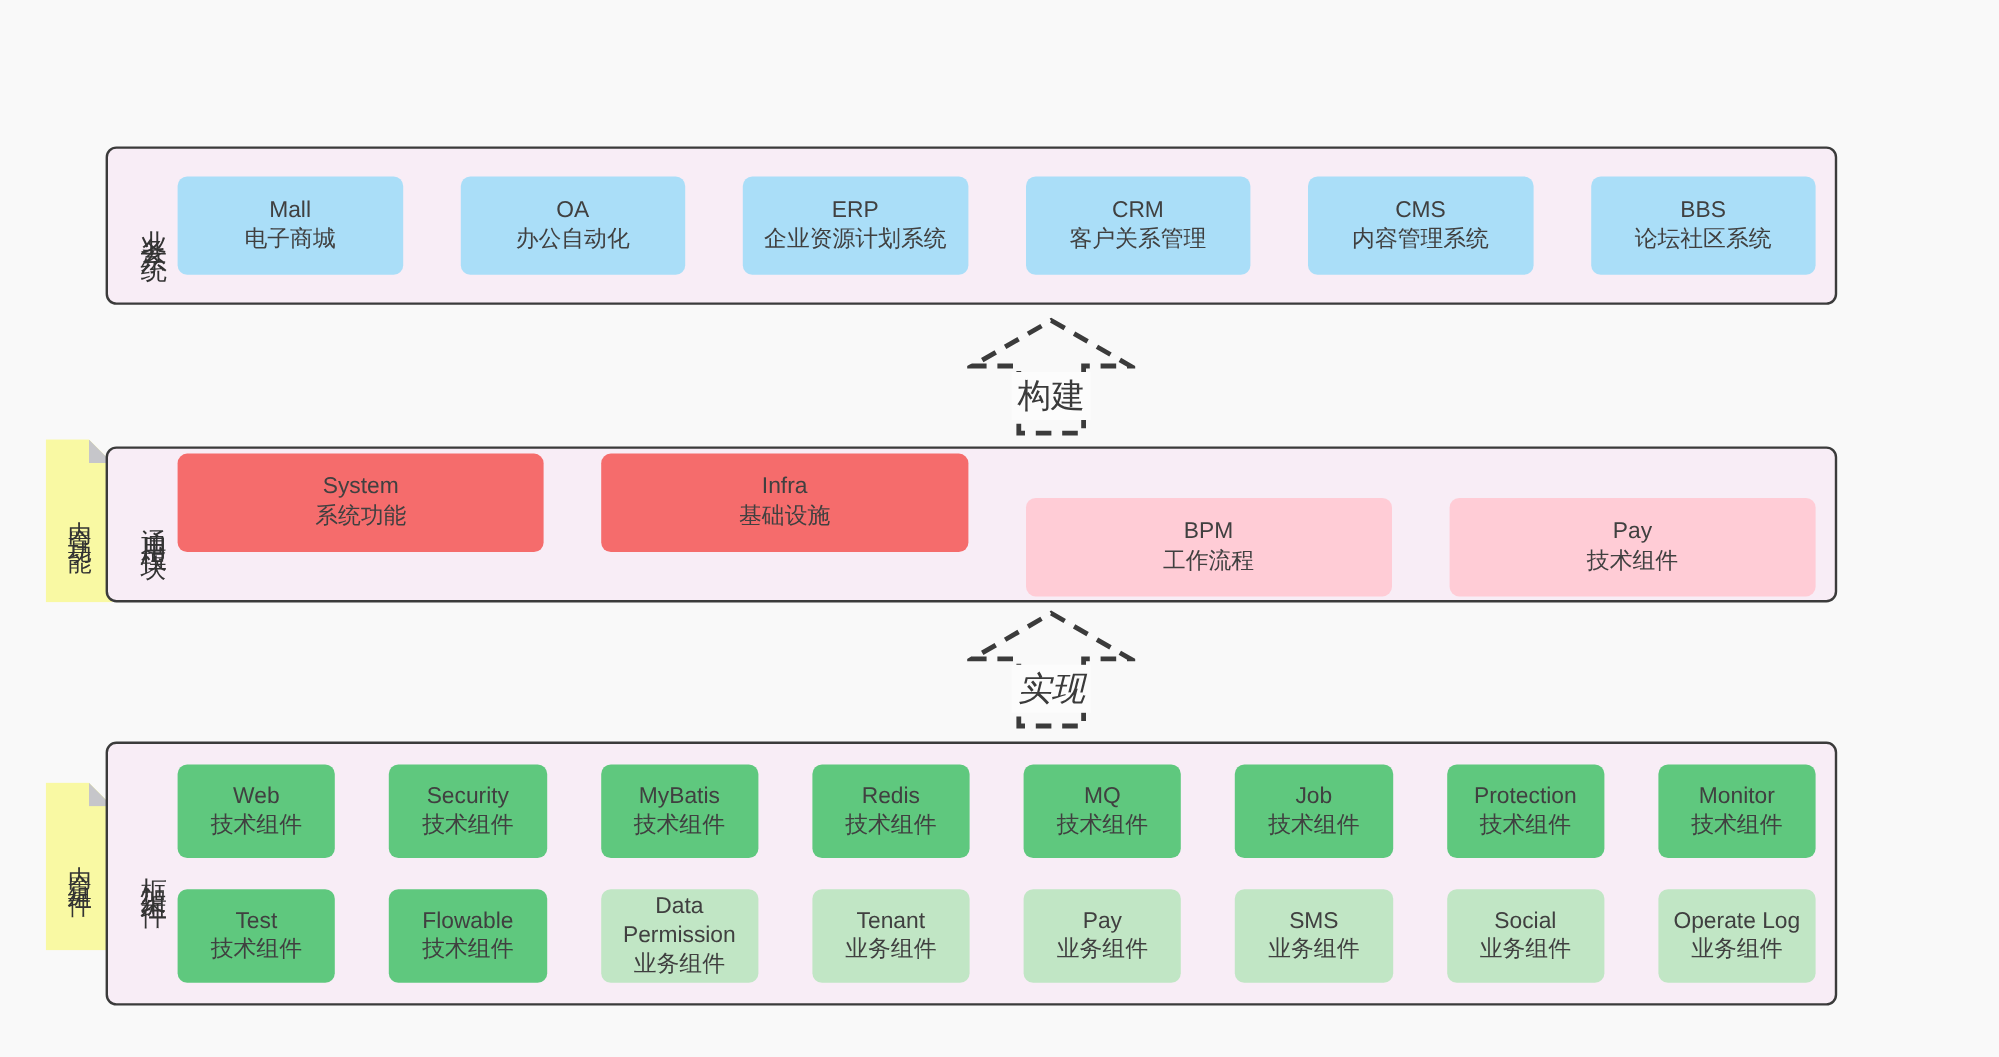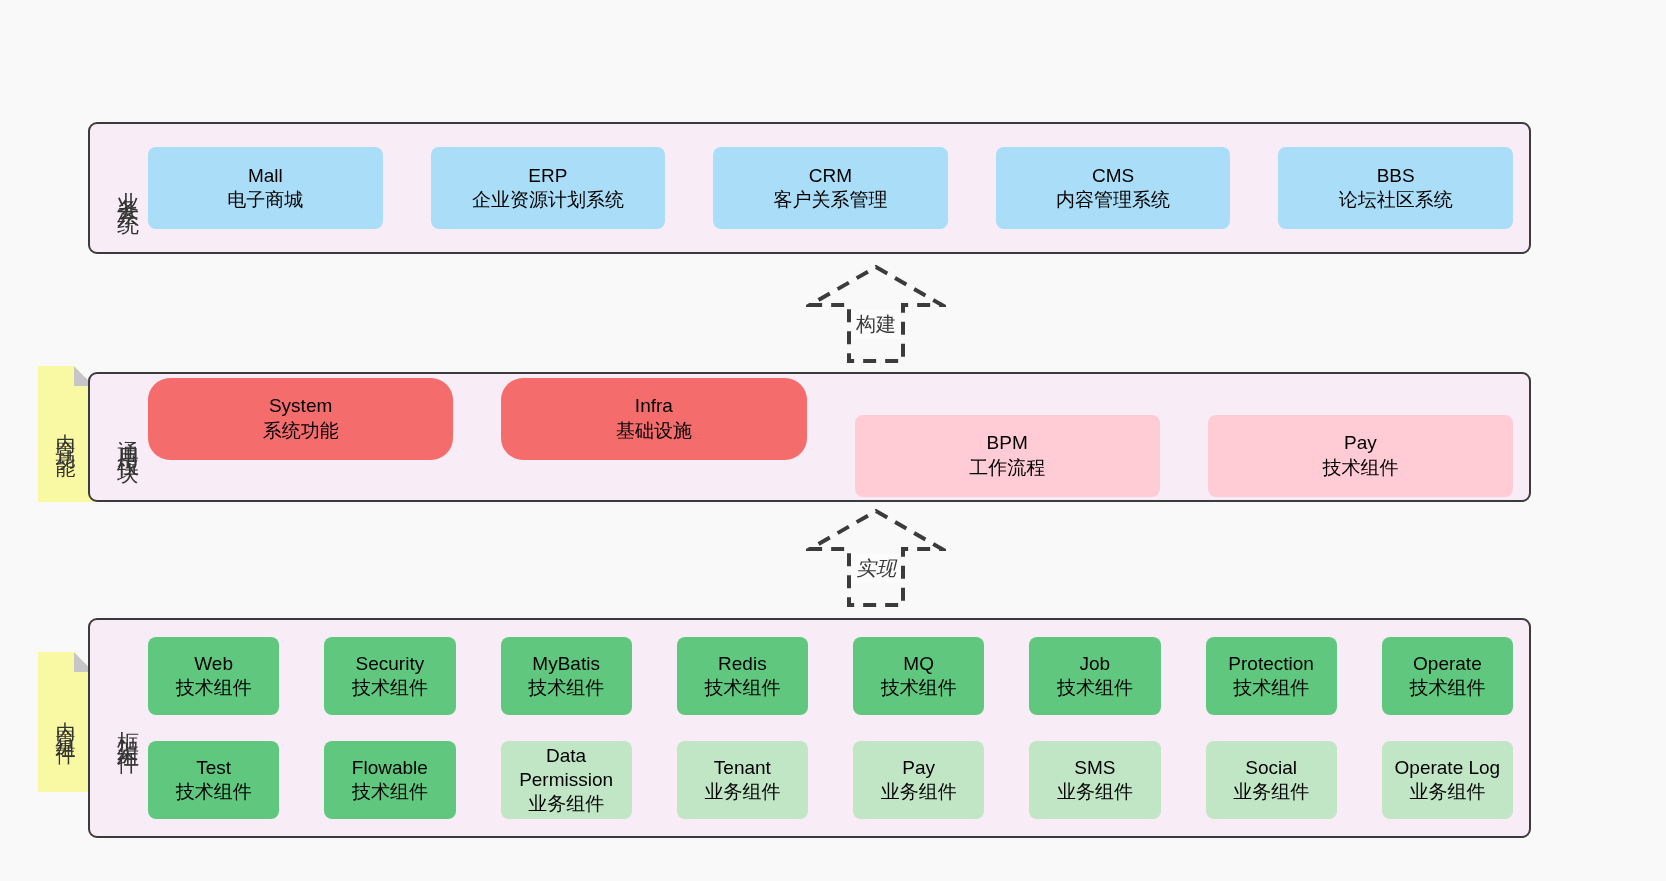--- a/index.html
+++ b/index.html
@@ -23,26 +23,26 @@
     writing-mode:vertical-rl;text-orientation:upright;
     font-size:22px;letter-spacing:7px;color:#333;
     width:36px;text-align:center;flex:0 0 36px;line-height:1.1;
   }
   .rows{flex:1;display:flex;flex-direction:column;gap:26px;margin-left:8px;}
   .row{display:flex;gap:48px;}
   .cols-8 .row{gap:45px;}
   .node{
     flex:1;height:82px;border-radius:8px;
     display:flex;flex-direction:column;align-items:center;justify-content:center;
-    text-align:center;font-size:19px;line-height:1.28;color:#000000;
+    text-align:center;font-size:19px;line-height:1.28;color:#404040;
     padding:2px 4px;box-sizing:border-box;
   }
   .cols-8 .node{height:78px;}
   .c-blue{background:#aadef8;}
-  .c-red{background:#f56c6c;border-radius:22px;}
+  .c-red{background:#f56c6c;}
   .c-pink{background:#ffccd6;margin-top:37px;}
   .c-green{background:#5fc87e;}
   .c-lightgreen{background:#c1e6c5;}
   
   .sticky{
     position:absolute;left:38px;width:56px;background:#f9f9a3;z-index:1;
     clip-path:polygon(0 0,calc(100% - 20px) 0,100% 20px,100% 100%,0 100%);
     display:flex;align-items:center;justify-content:center;
   }
   .sticky-modules{top:366px;height:136px;}
@@ -53,21 +53,21 @@
   }
   .sticky .stext{
     writing-mode:vertical-rl;text-orientation:upright;
     font-size:20px;letter-spacing:8px;color:#333;line-height:1;
   }
   
   .arrow{position:absolute;left:806px;width:140px;height:100px;z-index:1;}
   .arrow svg{display:block;width:140px;height:100px;}
   .arrow .alabel{
     position:absolute;left:50%;top:46px;transform:translateX(-50%);
-    background:#fcfcfc;padding:1px 5px;font-size:20px;color:#3b3b3b;white-space:nowrap;
+    background:#fcfcfc;padding:1px 5px;font-size:28px;color:#3b3b3b;white-space:nowrap;
   }
   .arrow-build{top:264px;}
   .arrow-impl{top:508px;font-style:italic;}
 </style>
 </head>
 <body>
 
 <div class="canvas">
 
   <div class="sticky sticky-modules">
@@ -81,20 +81,24 @@
 
   <div class="layer layer-business">
     <div class="vtitle">业务系统</div>
     <div class="rows">
         <div class="row">
           <div class="node c-blue">
             <div class="node-name">Mall</div>
             <div class="node-sub">电子商城</div>
           </div>
           <div class="node c-blue">
+            <div class="node-name">OA</div>
+            <div class="node-sub">办公自动化</div>
+          </div>
+          <div class="node c-blue">
             <div class="node-name">ERP</div>
             <div class="node-sub">企业资源计划系统</div>
           </div>
           <div class="node c-blue">
             <div class="node-name">CRM</div>
             <div class="node-sub">客户关系管理</div>
           </div>
           <div class="node c-blue">
             <div class="node-name">CMS</div>
             <div class="node-sub">内容管理系统</div>
@@ -171,21 +175,21 @@
           </div>
           <div class="node c-green">
             <div class="node-name">Job</div>
             <div class="node-sub">技术组件</div>
           </div>
           <div class="node c-green">
             <div class="node-name">Protection</div>
             <div class="node-sub">技术组件</div>
           </div>
           <div class="node c-green">
-            <div class="node-name">Operate</div>
+            <div class="node-name">Monitor</div>
             <div class="node-sub">技术组件</div>
           </div>
         </div>
         <div class="row">
           <div class="node c-green">
             <div class="node-name">Test</div>
             <div class="node-sub">技术组件</div>
           </div>
           <div class="node c-green">
             <div class="node-name">Flowable</div>

